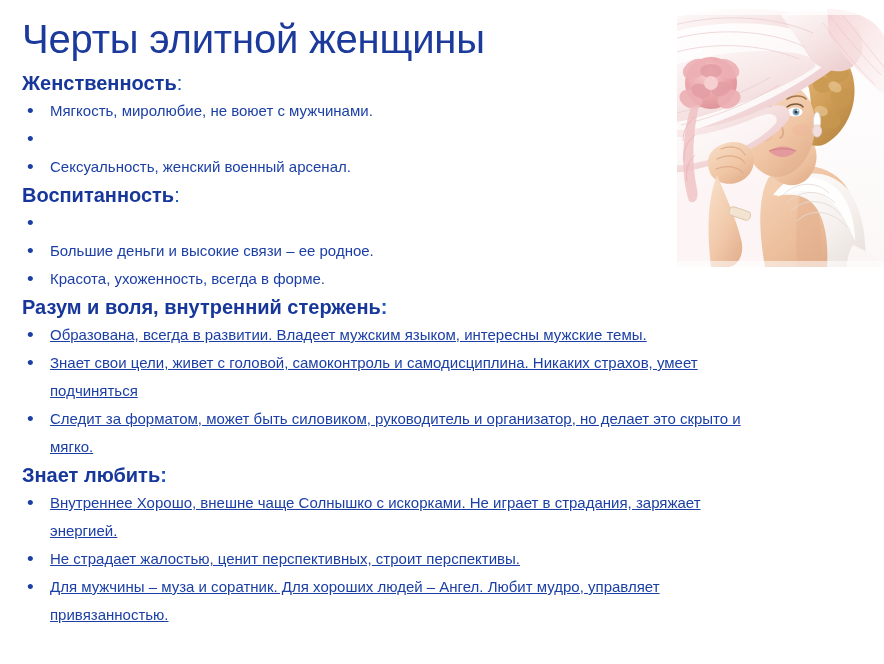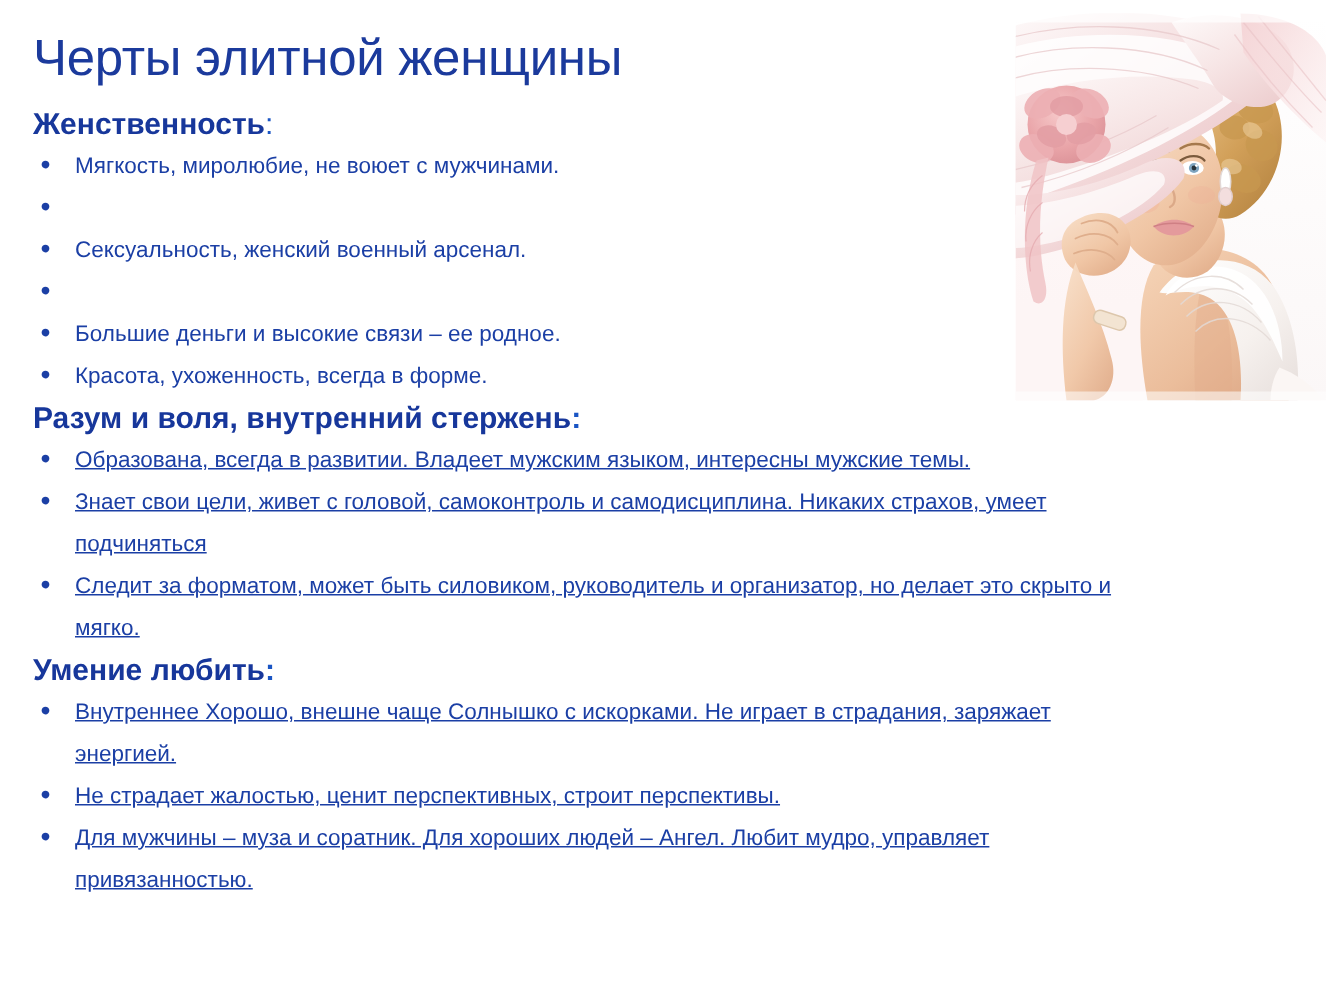--- a/index.html
+++ b/index.html
@@ -20,21 +20,21 @@
     height: 664px;
     background: #ffffff;
   }
 
   
   #slide-title {
     position: absolute;
     left: 22px;
     top: 19px;
     width: 640px;
-    font-size: 34px;
+    font-size: 40px;
     line-height: 40px;
     font-weight: 400;
     color: #1b3a9c;
     letter-spacing: -0.2px;
     white-space: nowrap;
   }
 
   
   #body-content {
     position: absolute;
@@ -123,20 +123,21 @@
           <span class="bullet-mark">•</span>
         </div>
         <div class="bullet-row">
           <span class="bullet-mark">•</span>
           <span class="bullet-text">Сексуальность, женский военный арсенал.</span>
         </div>
       </div>
     </div>
 
     <div class="section">
+      <div class="heading colon-thin"><span>Воспитанность</span><span class="colon">:</span></div>
       <div class="group-narrow">
         <div class="bullet-row">
           <span class="bullet-mark">•</span>
         </div>
         <div class="bullet-row">
           <span class="bullet-mark">•</span>
           <span class="bullet-text">Большие деньги и высокие связи – ее родное.</span>
         </div>
         <div class="bullet-row">
           <span class="bullet-mark">•</span>
@@ -157,21 +158,21 @@
           <span class="bullet-text">Знает свои цели, живет с головой, самоконтроль и самодисциплина. Никаких страхов, умеет подчиняться</span>
         </div>
         <div class="bullet-row">
           <span class="bullet-mark">•</span>
           <span class="bullet-text">Следит за форматом, может быть силовиком, руководитель и организатор, но делает это скрыто и мягко.</span>
         </div>
       </div>
     </div>
 
     <div class="section">
-      <div class="heading"><span>Умение любить</span><span class="colon">:</span></div>
+      <div class="heading"><span>Знает любить</span><span class="colon">:</span></div>
       <div class="group-wide">
         <div class="bullet-row">
           <span class="bullet-mark">•</span>
           <span class="bullet-text">Внутреннее Хорошо, внешне чаще Солнышко с искорками. Не играет в страдания, заряжает энергией.</span>
         </div>
         <div class="bullet-row">
           <span class="bullet-mark">•</span>
           <span class="bullet-text">Не страдает жалостью, ценит перспективных, строит перспективы.</span>
         </div>
         <div class="bullet-row">

